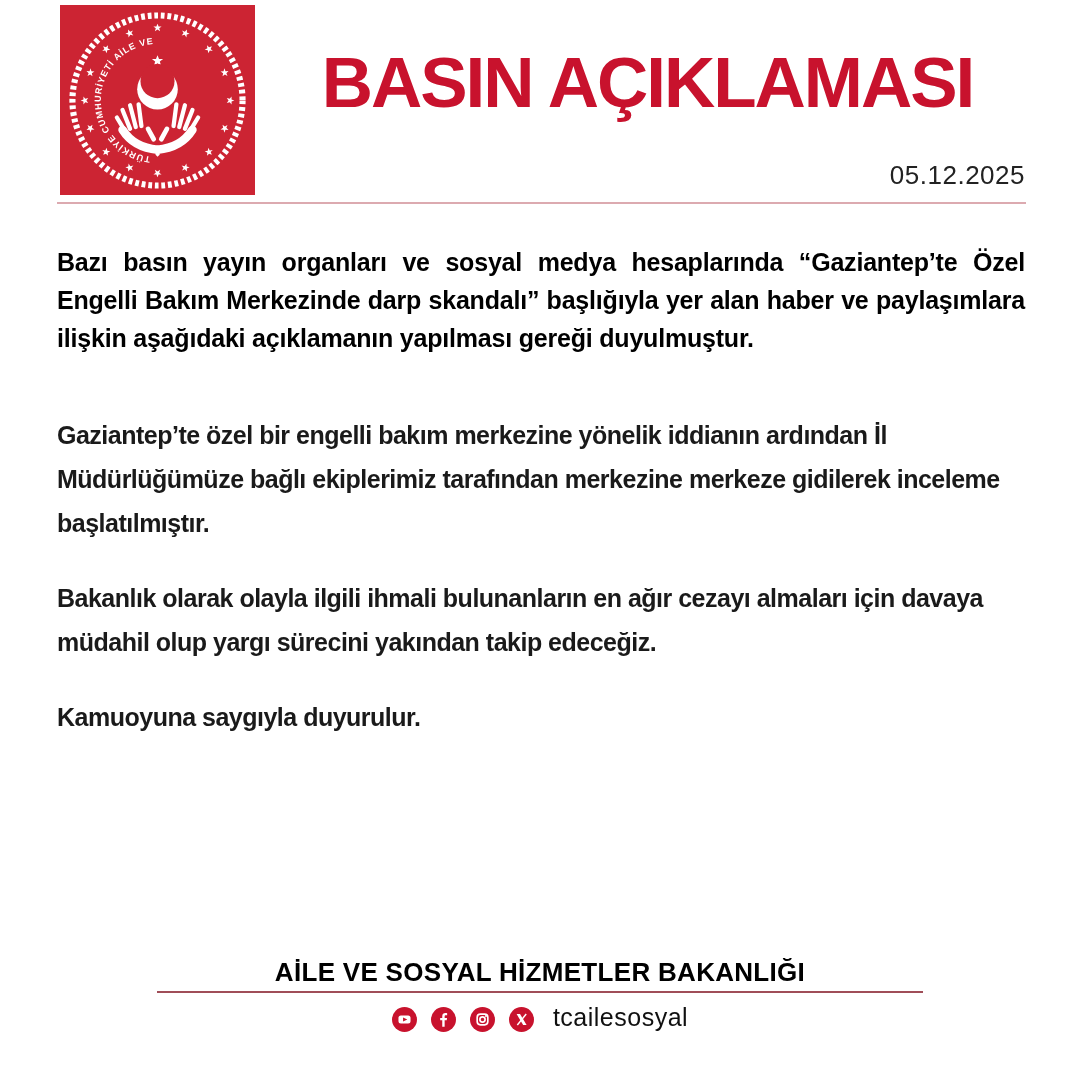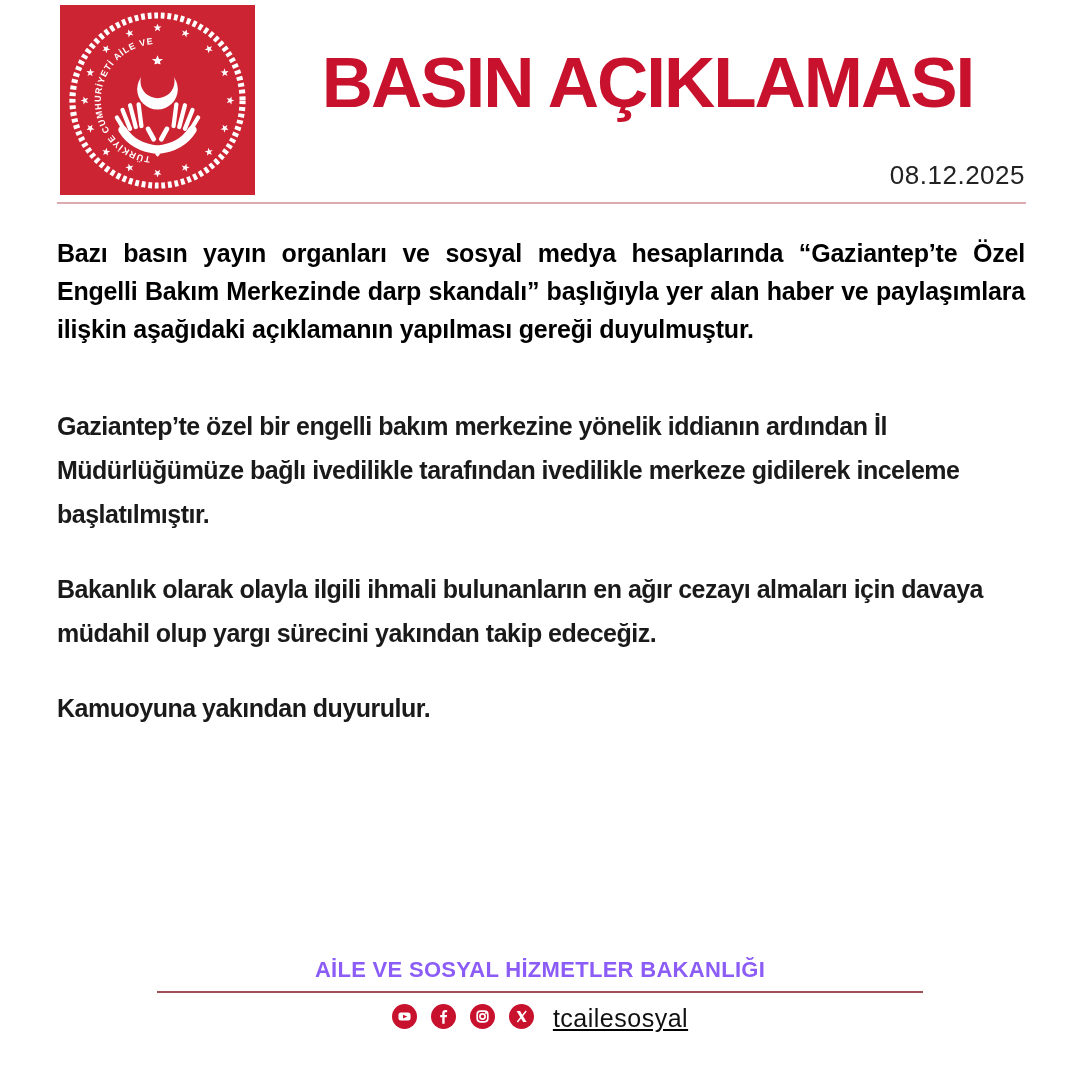--- a/index.html
+++ b/index.html
@@ -21,43 +21,43 @@
   }
   .press-date{
     position:absolute;right:55px;top:160px;
     font-size:26px;color:#222222;letter-spacing:0.5px;
   }
   .header-divider{
     position:absolute;top:202px;left:57px;right:54px;height:2px;
     background:#DCAAB0;
   }
   
-  .body-text{position:absolute;top:234px;left:57px;right:55px;color:#191919;}
+  .body-text{position:absolute;top:243px;left:57px;right:55px;color:#191919;}
   .body-text p{margin:0;font-weight:bold;}
   .para-lead{
     font-size:25px;line-height:38px;text-align:justify;color:#000000;
     letter-spacing:-0.2px;margin-bottom:56px !important;
   }
   .para{
     font-size:25px;line-height:44px;letter-spacing:-0.5px;
     margin-bottom:31px !important;color:#1a1a1a;
   }
   .para-last{margin-bottom:0 !important;}
   
   .footer-title{
     position:absolute;left:0;right:0;top:957px;text-align:center;
-    font-size:22px;font-weight:bold;color:#8b5cf6;letter-spacing:0.3px;
+    font-size:26px;font-weight:bold;color:#000000;letter-spacing:0.3px;
   }
   .footer-line{
     position:absolute;top:991px;left:157px;width:766px;height:2px;
     background:#A04E58;
   }
   .social-row{
     position:absolute;left:0;right:0;top:1004px;height:28px;
-    display:flex;align-items:flex-start;justify-content:center;gap:14px;text-decoration:underline;
+    display:flex;align-items:flex-end;justify-content:center;gap:14px;
   }
   .social-row svg{width:25px;height:25px;display:block;cursor:pointer;}
   .social-handle{
     font-size:25px;color:#101010;letter-spacing:0.5px;margin-left:5px;
   }
 </style>
 </head>
 <body>
 
 <div class="canvas">
@@ -113,28 +113,28 @@
         <line x1="137" y1="110" x2="129" y2="130" stroke-width="4.5"></line>
         <line x1="129" y1="105" x2="123" y2="128" stroke-width="4.5"></line>
         <line x1="120" y1="104" x2="117" y2="127" stroke-width="4.5"></line>
         <line x1="90" y1="130" x2="96" y2="141" stroke-width="5"></line>
         <line x1="110" y1="130" x2="104" y2="141" stroke-width="5"></line>
       </g>
     </svg>
   </div>
 
   <div class="press-title">BASIN AÇIKLAMASI</div>
-  <div class="press-date">08.12.2025</div>
+  <div class="press-date">05.12.2025</div>
   <div class="header-divider"></div>
 
   <div class="body-text">
     <p class="para-lead">Bazı basın yayın organları ve sosyal medya hesaplarında “Gaziantep’te Özel Engelli Bakım Merkezinde darp skandalı” başlığıyla yer alan haber ve paylaşımlara ilişkin aşağıdaki açıklamanın yapılması gereği duyulmuştur.</p>
-    <p class="para">Gaziantep’te özel bir engelli bakım merkezine yönelik iddianın ardından İl Müdürlüğümüze bağlı ivedilikle tarafından ivedilikle merkeze gidilerek inceleme başlatılmıştır.</p>
+    <p class="para">Gaziantep’te özel bir engelli bakım merkezine yönelik iddianın ardından İl Müdürlüğümüze bağlı ekiplerimiz tarafından merkezine merkeze gidilerek inceleme başlatılmıştır.</p>
     <p class="para">Bakanlık olarak olayla ilgili ihmali bulunanların en ağır cezayı almaları için davaya müdahil olup yargı sürecini yakından takip edeceğiz.</p>
-    <p class="para para-last">Kamuoyuna yakından duyurulur.</p>
+    <p class="para para-last">Kamuoyuna saygıyla duyurulur.</p>
   </div>
 
   <div class="footer-title">AİLE VE SOSYAL HİZMETLER BAKANLIĞI</div>
   <div class="footer-line"></div>
 
   <div class="social-row">
     <svg viewBox="0 0 24 24">
       <circle cx="12" cy="12" r="12" fill="#C8122D"></circle>
       <rect x="6.2" y="8.1" width="11.6" height="7.8" rx="2.4" fill="#ffffff"></rect>
       <path d="M10.6,10.2 L14.7,12 L10.6,13.8 Z" fill="#C8122D"></path>

